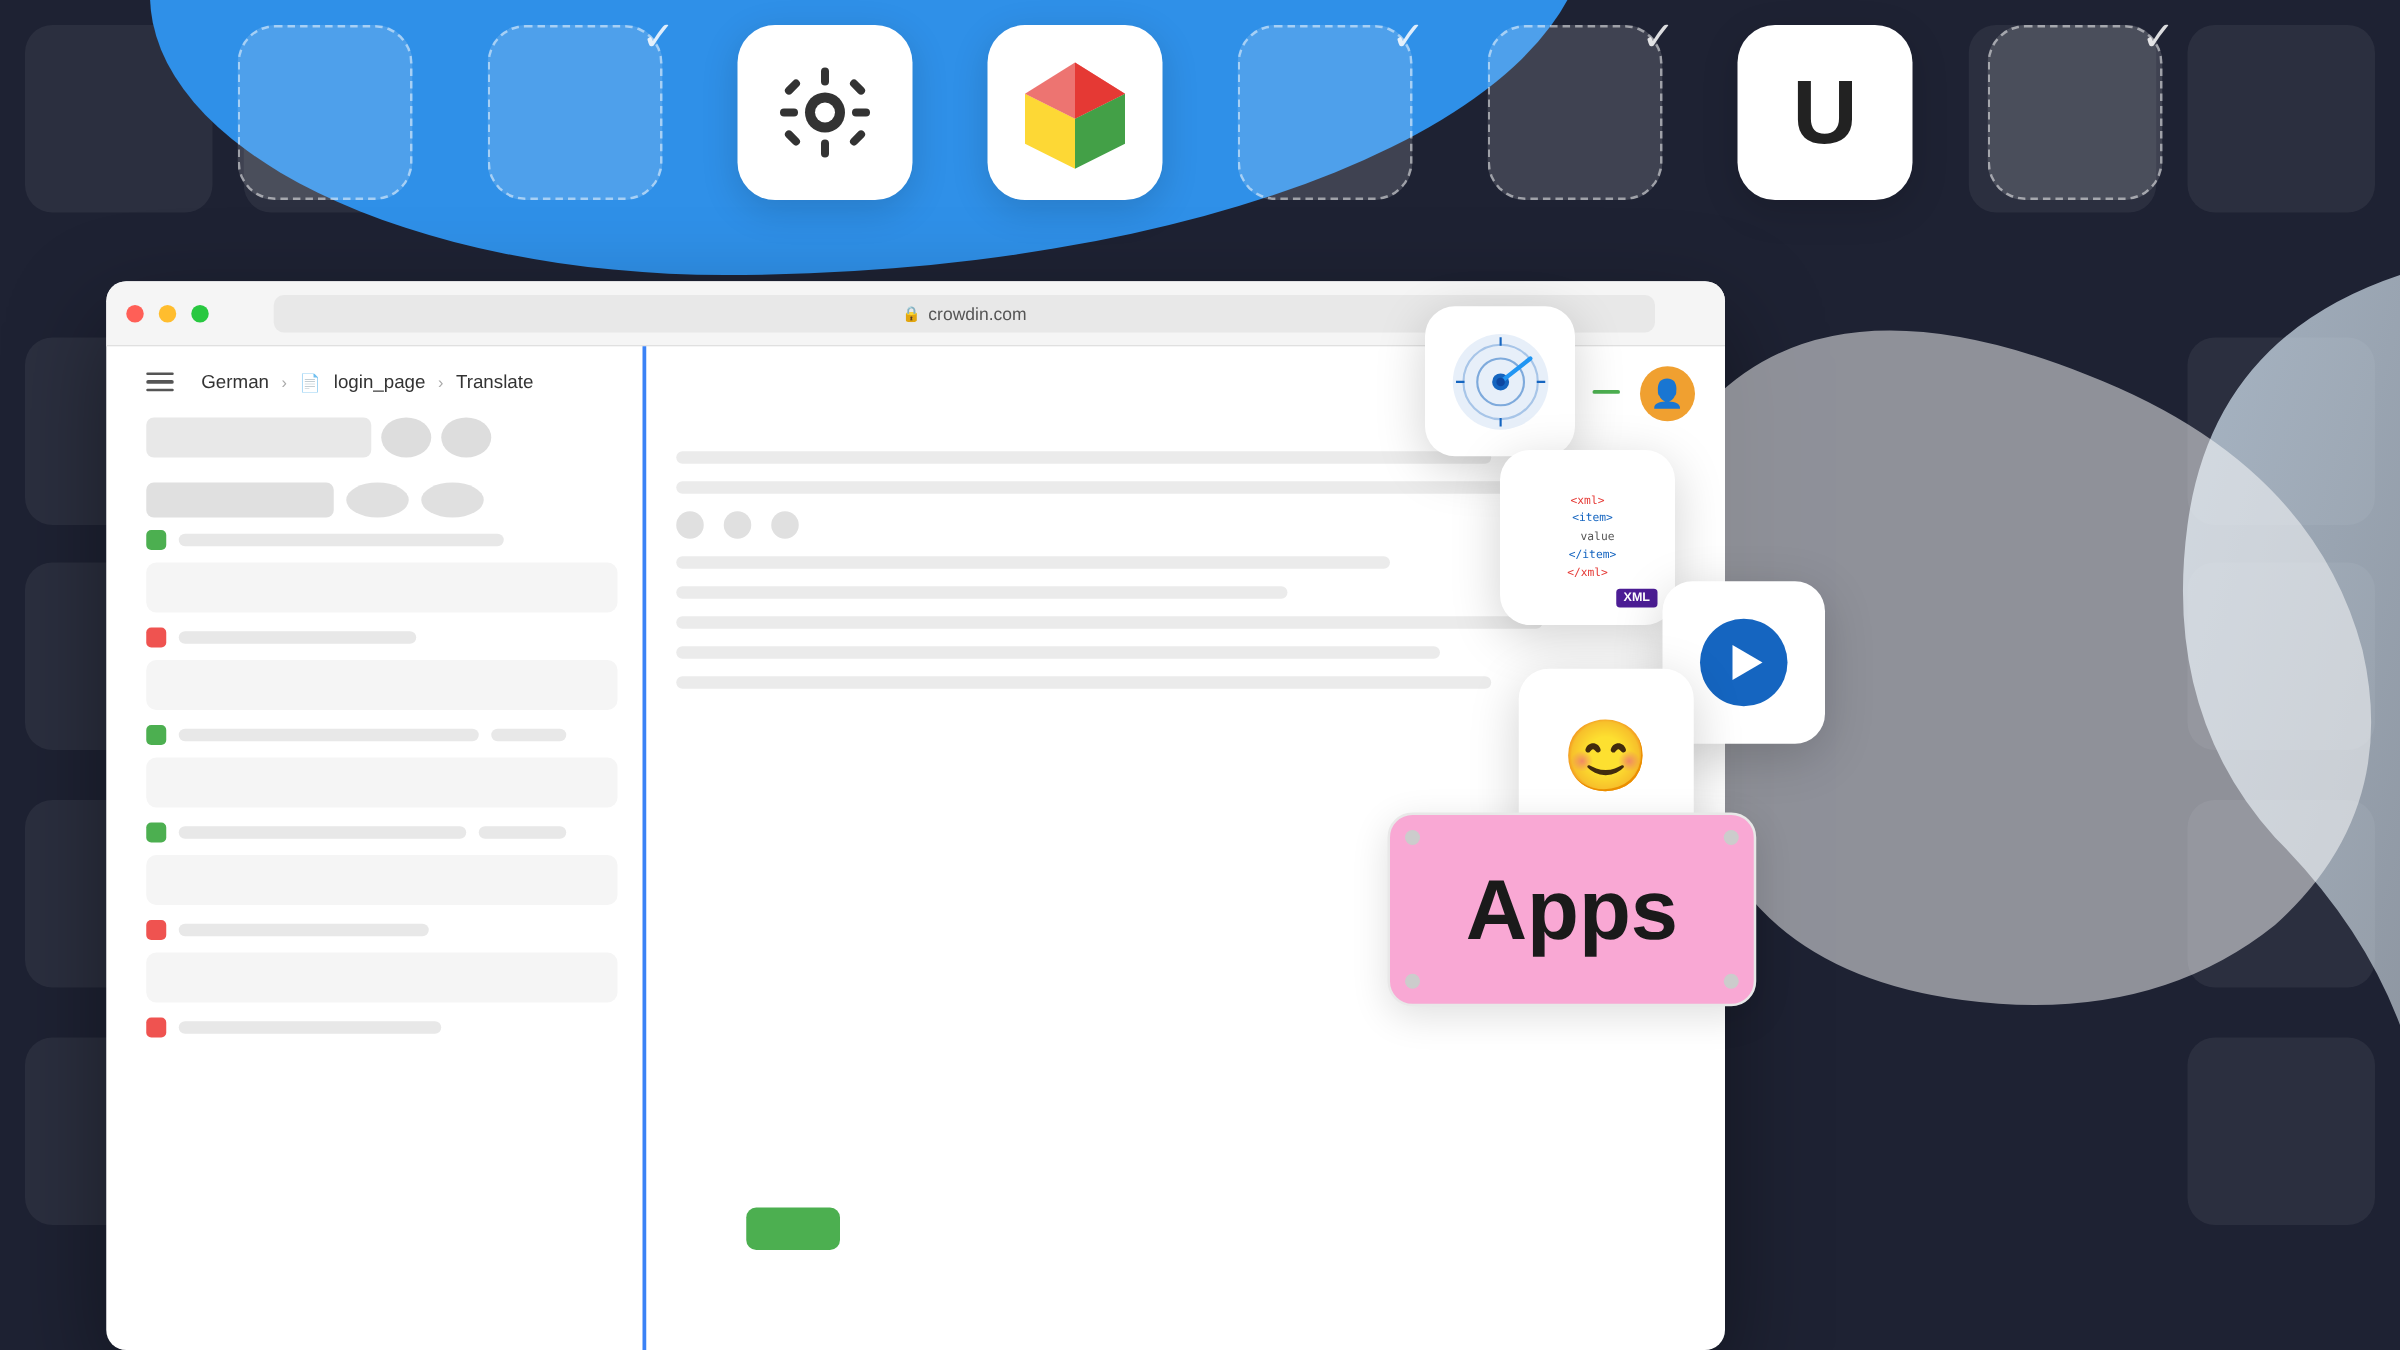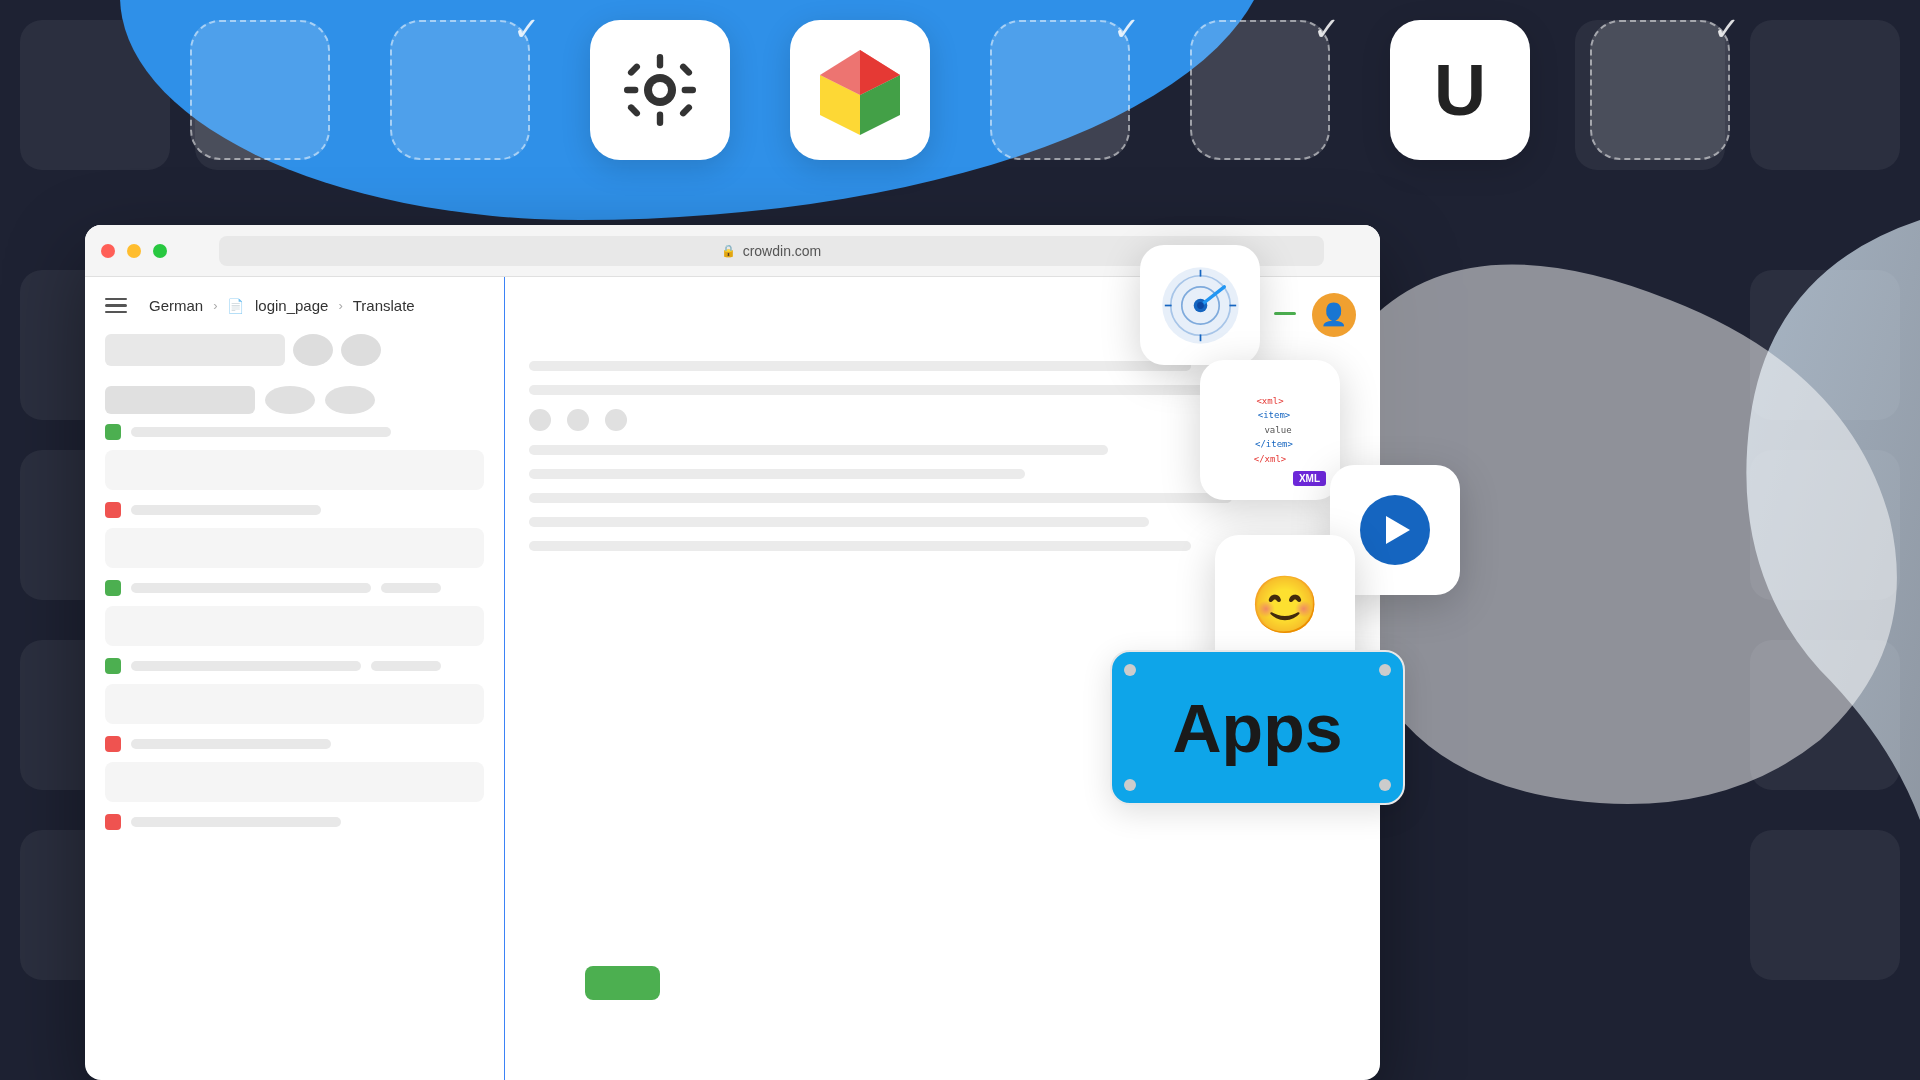--- a/index.html
+++ b/index.html
@@ -159,23 +159,24 @@
 
     
     .browser-content {
       display: flex;
       height: calc(100% - 52px);
     }
 
     
     .browser-sidebar {
       width: 420px;
-      border-right: 1px solid #3b82f6;
+      border-right: 3px solid #3b82f6;
       padding: 20px;
       overflow: hidden;
+      margin-left: 12px;
     }
 
     .breadcrumb-row {
       display: flex;
       align-items: center;
       gap: 10px;
       margin-bottom: 20px;
       font-size: 15px;
       color: #333;
     }
@@ -261,21 +262,21 @@
       display: flex;
       align-items: center;
       justify-content: center;
       z-index: 20;
     }
 
     
     .apps-card {
       position: absolute;
       z-index: 25;
-      background: #0ea5e9;
+      background: #f9a8d4;
       border-radius: 20px;
       border: 2px solid #e8e8e8;
       box-shadow: 0 8px 30px rgba(0,0,0,0.12);
       display: flex;
       align-items: center;
       justify-content: center;
     }
 
     .apps-card-title {
       font-size: 68px;
@@ -574,21 +575,21 @@
 
 <div class="floating-icon" style="width:140px;height:140px;top:360px;left:1200px;">
   <div style="padding:10px;text-align:center;">
     <div style="font-size:9px;color:#555;line-height:1.6;font-family:monospace;">
       <div style="color:#e53935;">&lt;xml&gt;</div>
       <div style="padding-left:8px;color:#1565c0;">&lt;item&gt;</div>
       <div style="padding-left:16px;color:#555;">value</div>
       <div style="padding-left:8px;color:#1565c0;">&lt;/item&gt;</div>
       <div style="color:#e53935;">&lt;/xml&gt;</div>
     </div>
-    <div style="position:absolute;bottom:14px;right:14px;background:#6d28d9;color:white;font-size:10px;font-weight:700;padding:2px 6px;border-radius:3px;">XML</div>
+    <div style="position:absolute;bottom:14px;right:14px;background:#4c1d95;color:white;font-size:10px;font-weight:700;padding:2px 6px;border-radius:3px;">XML</div>
   </div>
 </div>
 
 <div class="floating-icon" style="width:130px;height:130px;top:465px;left:1330px;">
   <div class="play-circle">
     <div class="play-triangle"></div>
   </div>
 </div>
 
 <div class="floating-icon" style="width:140px;height:140px;top:535px;left:1215px;">

